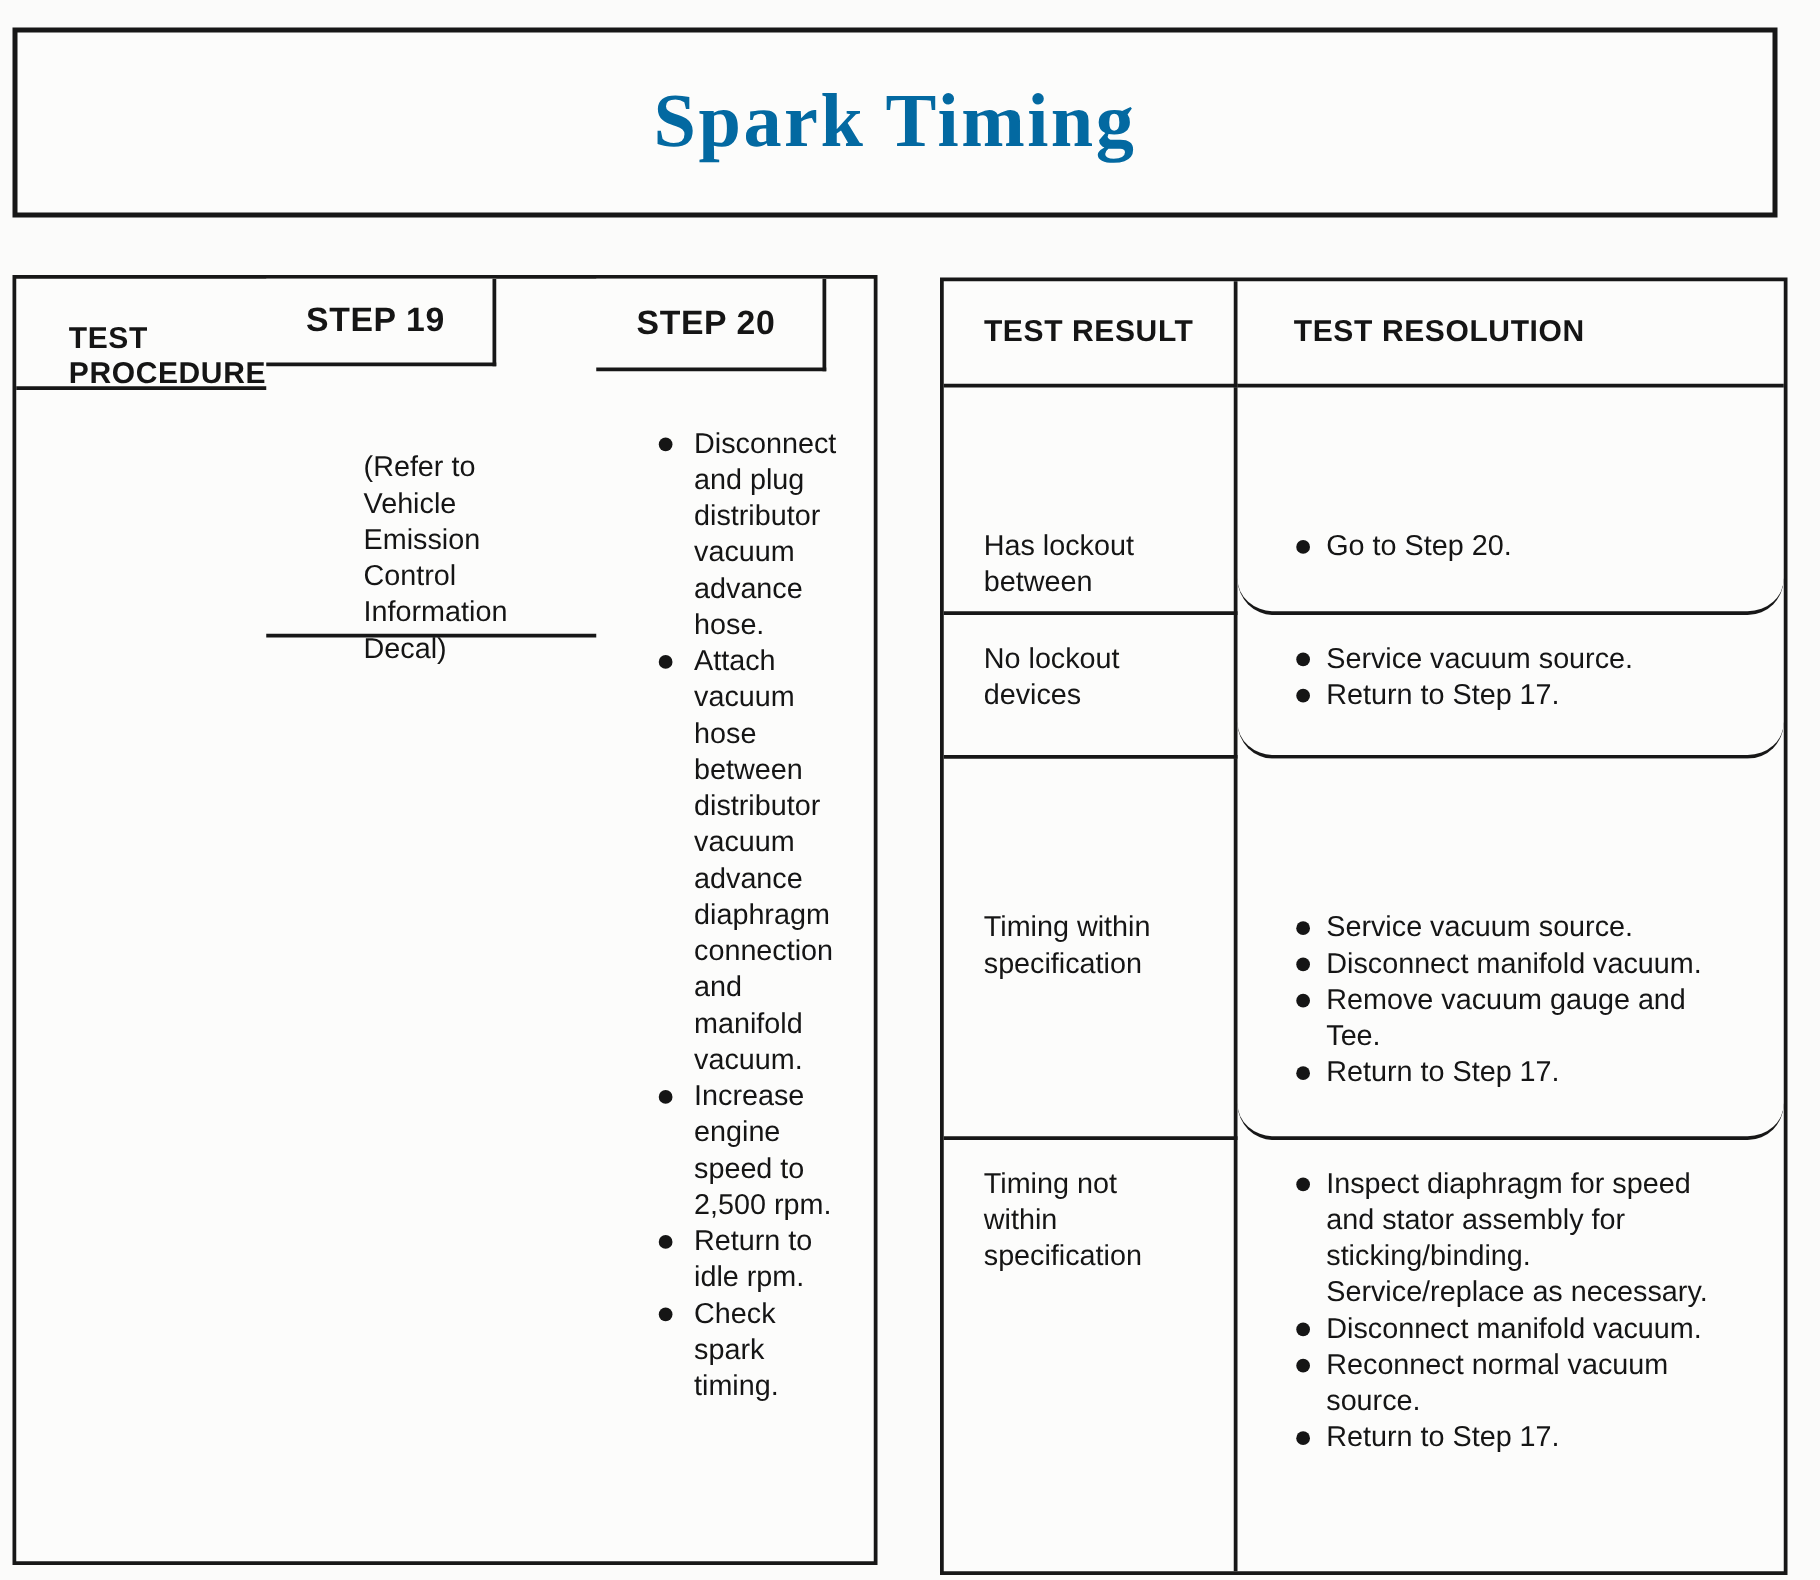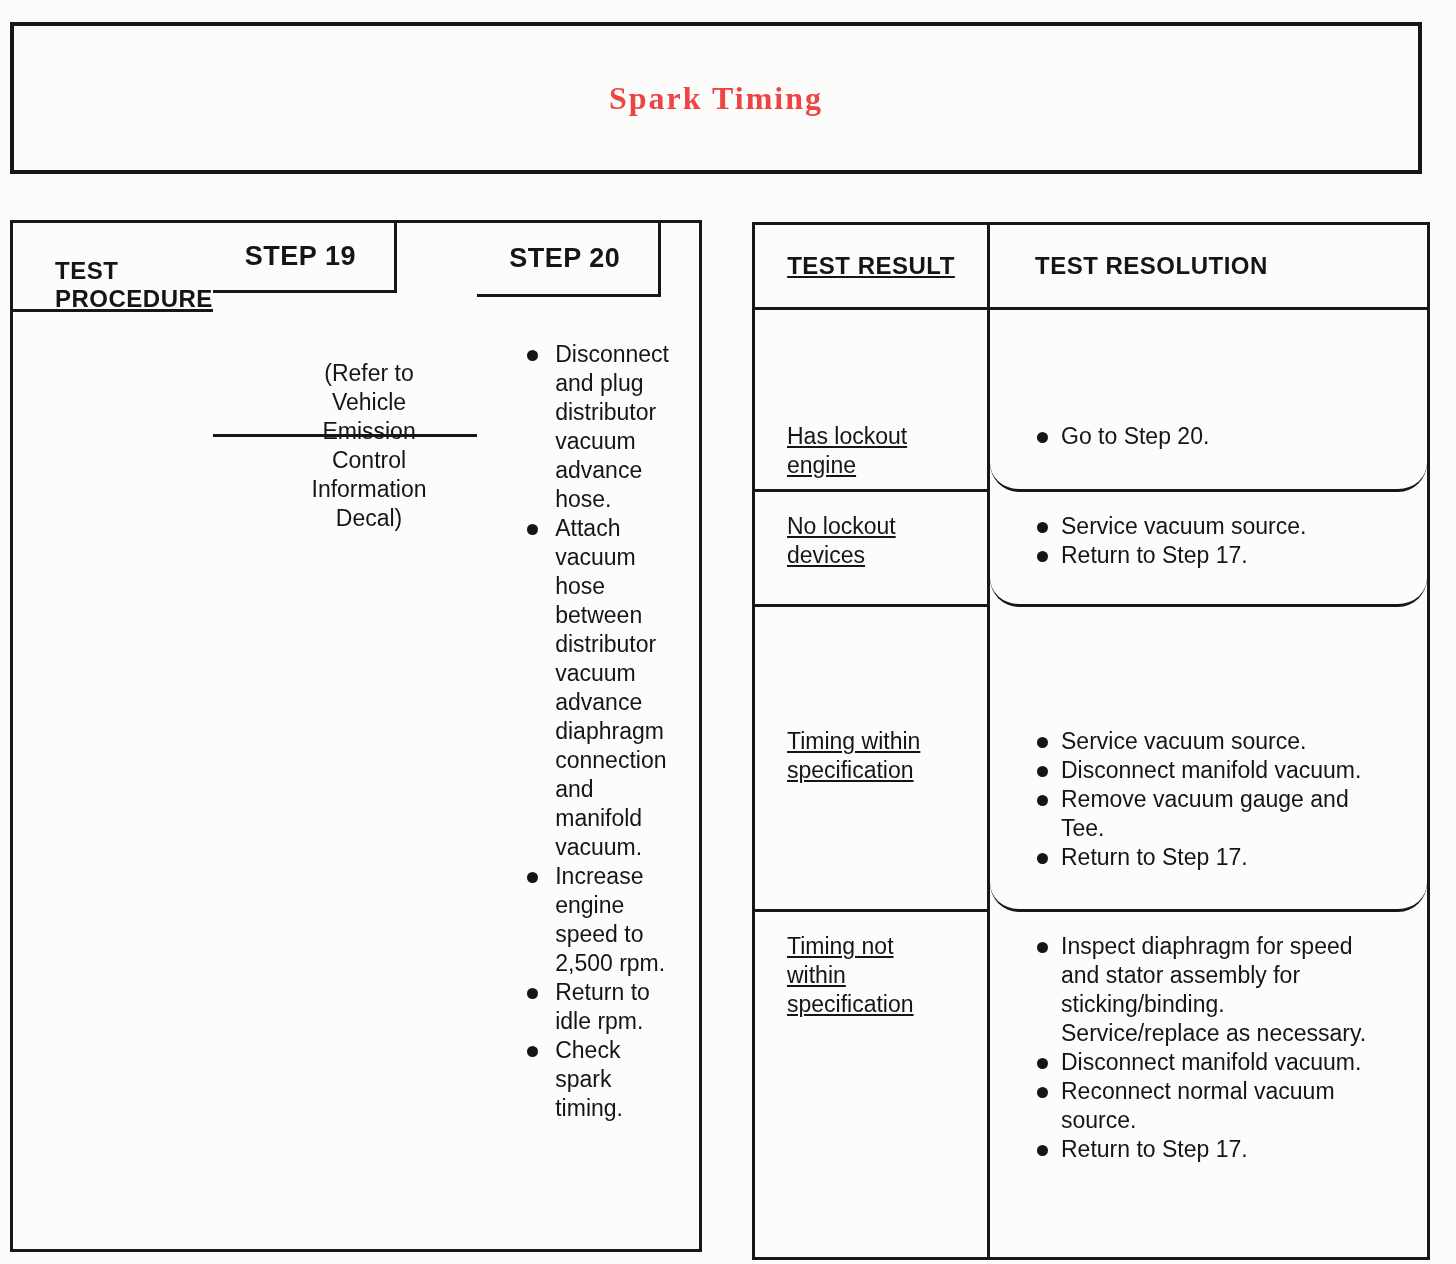--- a/index.html
+++ b/index.html
@@ -14,38 +14,38 @@
   
   .title-box {
     position: absolute; left: 10px; top: 22px;
     width: 1412px; height: 152px;
     border: 4px solid #171717;
     background: #fcfcfb;
     display: flex; align-items: center; justify-content: center;
   }
   .title-box h1 {
     font-family: "Liberation Serif", serif;
-    font-weight: bold; font-size: 32px; letter-spacing: 2px; color: #ef4444;
+    font-weight: bold; font-size: 61px; letter-spacing: 2px; color: #0369a1;
   }
 
   
   .left-panel {
     position: absolute; left: 10px; top: 220px;
     width: 692px; height: 1032px;
     border: 3px solid #171717;
     background: #fcfcfb;
     display: flex; flex-direction: row;
   }
   .lp-header {
     height: 89px; border-bottom: 3px solid #171717;
     padding: 34px 0 0 42px;
     font-weight: bold; font-size: 24px; letter-spacing: 0.5px;
   }
   .lp-section { position: relative; }
-  .lp-section.first { height: 214px; border-bottom: 3px solid #171717; text-align: center; }
+  .lp-section.first { height: 287px; border-bottom: 3px solid #171717; }
   .lp-section.second { flex: 1; border-radius: 11px; }
   .step-tab {
     width: 184px; height: 70px;
     border-right: 3px solid #171717; border-bottom: 3px solid #171717;
     background: #fcfcfb;
     display: flex; align-items: center; padding-left: 32px;
     font-weight: bold; font-size: 27px; letter-spacing: 0.5px;
   }
   .lp-section.second .step-tab { height: 74px; }
   .lp-content { padding: 43px 30px 0 48px; }
@@ -65,21 +65,21 @@
   .right-panel {
     position: absolute; left: 752px; top: 222px;
     width: 678px; height: 1038px;
     border: 3px solid #171717;
     background: #fcfcfb;
     display: grid;
     grid-template-columns: 235px 1fr;
     grid-template-rows: 85px 182px 115px 305px auto;
   }
   .cell { padding: 0; }
-  .bR { border-right: 3px solid #171717; text-decoration: underline; }
+  .bR { border-right: 3px solid #171717; }
   .bB { border-bottom: 3px solid #171717; }
   .hdr {
     display: flex; align-items: center;
     font-weight: bold; font-size: 24px; letter-spacing: 0.5px;
   }
   .hdr.result { justify-content: center; }
   .hdr.resolution { padding-left: 45px; }
   .result-cell { padding-left: 32px; font-size: 23px; line-height: 29px; }
   .result-cell .rtxt { max-width: 158px; display: block; }
   .resolution-cell { padding-left: 45px; font-size: 23px; line-height: 29px; border-radius: 29px; }
@@ -142,21 +142,21 @@
   <div class="right-panel">
 
     <div class="cell hdr result bR bB">
       <span>TEST RESULT</span>
     </div>
     <div class="cell hdr resolution bB">
       <span>TEST RESOLUTION</span>
     </div>
 
     <div class="cell result-cell bR bB pt-tall-1">
-      <span class="rtxt">Has lockout engine</span>
+      <span class="rtxt">Has lockout between</span>
     </div>
     <div class="cell resolution-cell bB pt-tall-1">
       <div class="bullet">
         <span class="dot"></span>
         <span class="btxt">Go to Step 20.</span>
       </div>
     </div>
 
     <div class="cell result-cell bR bB pt-short">
       <span class="rtxt">No lockout devices</span>

